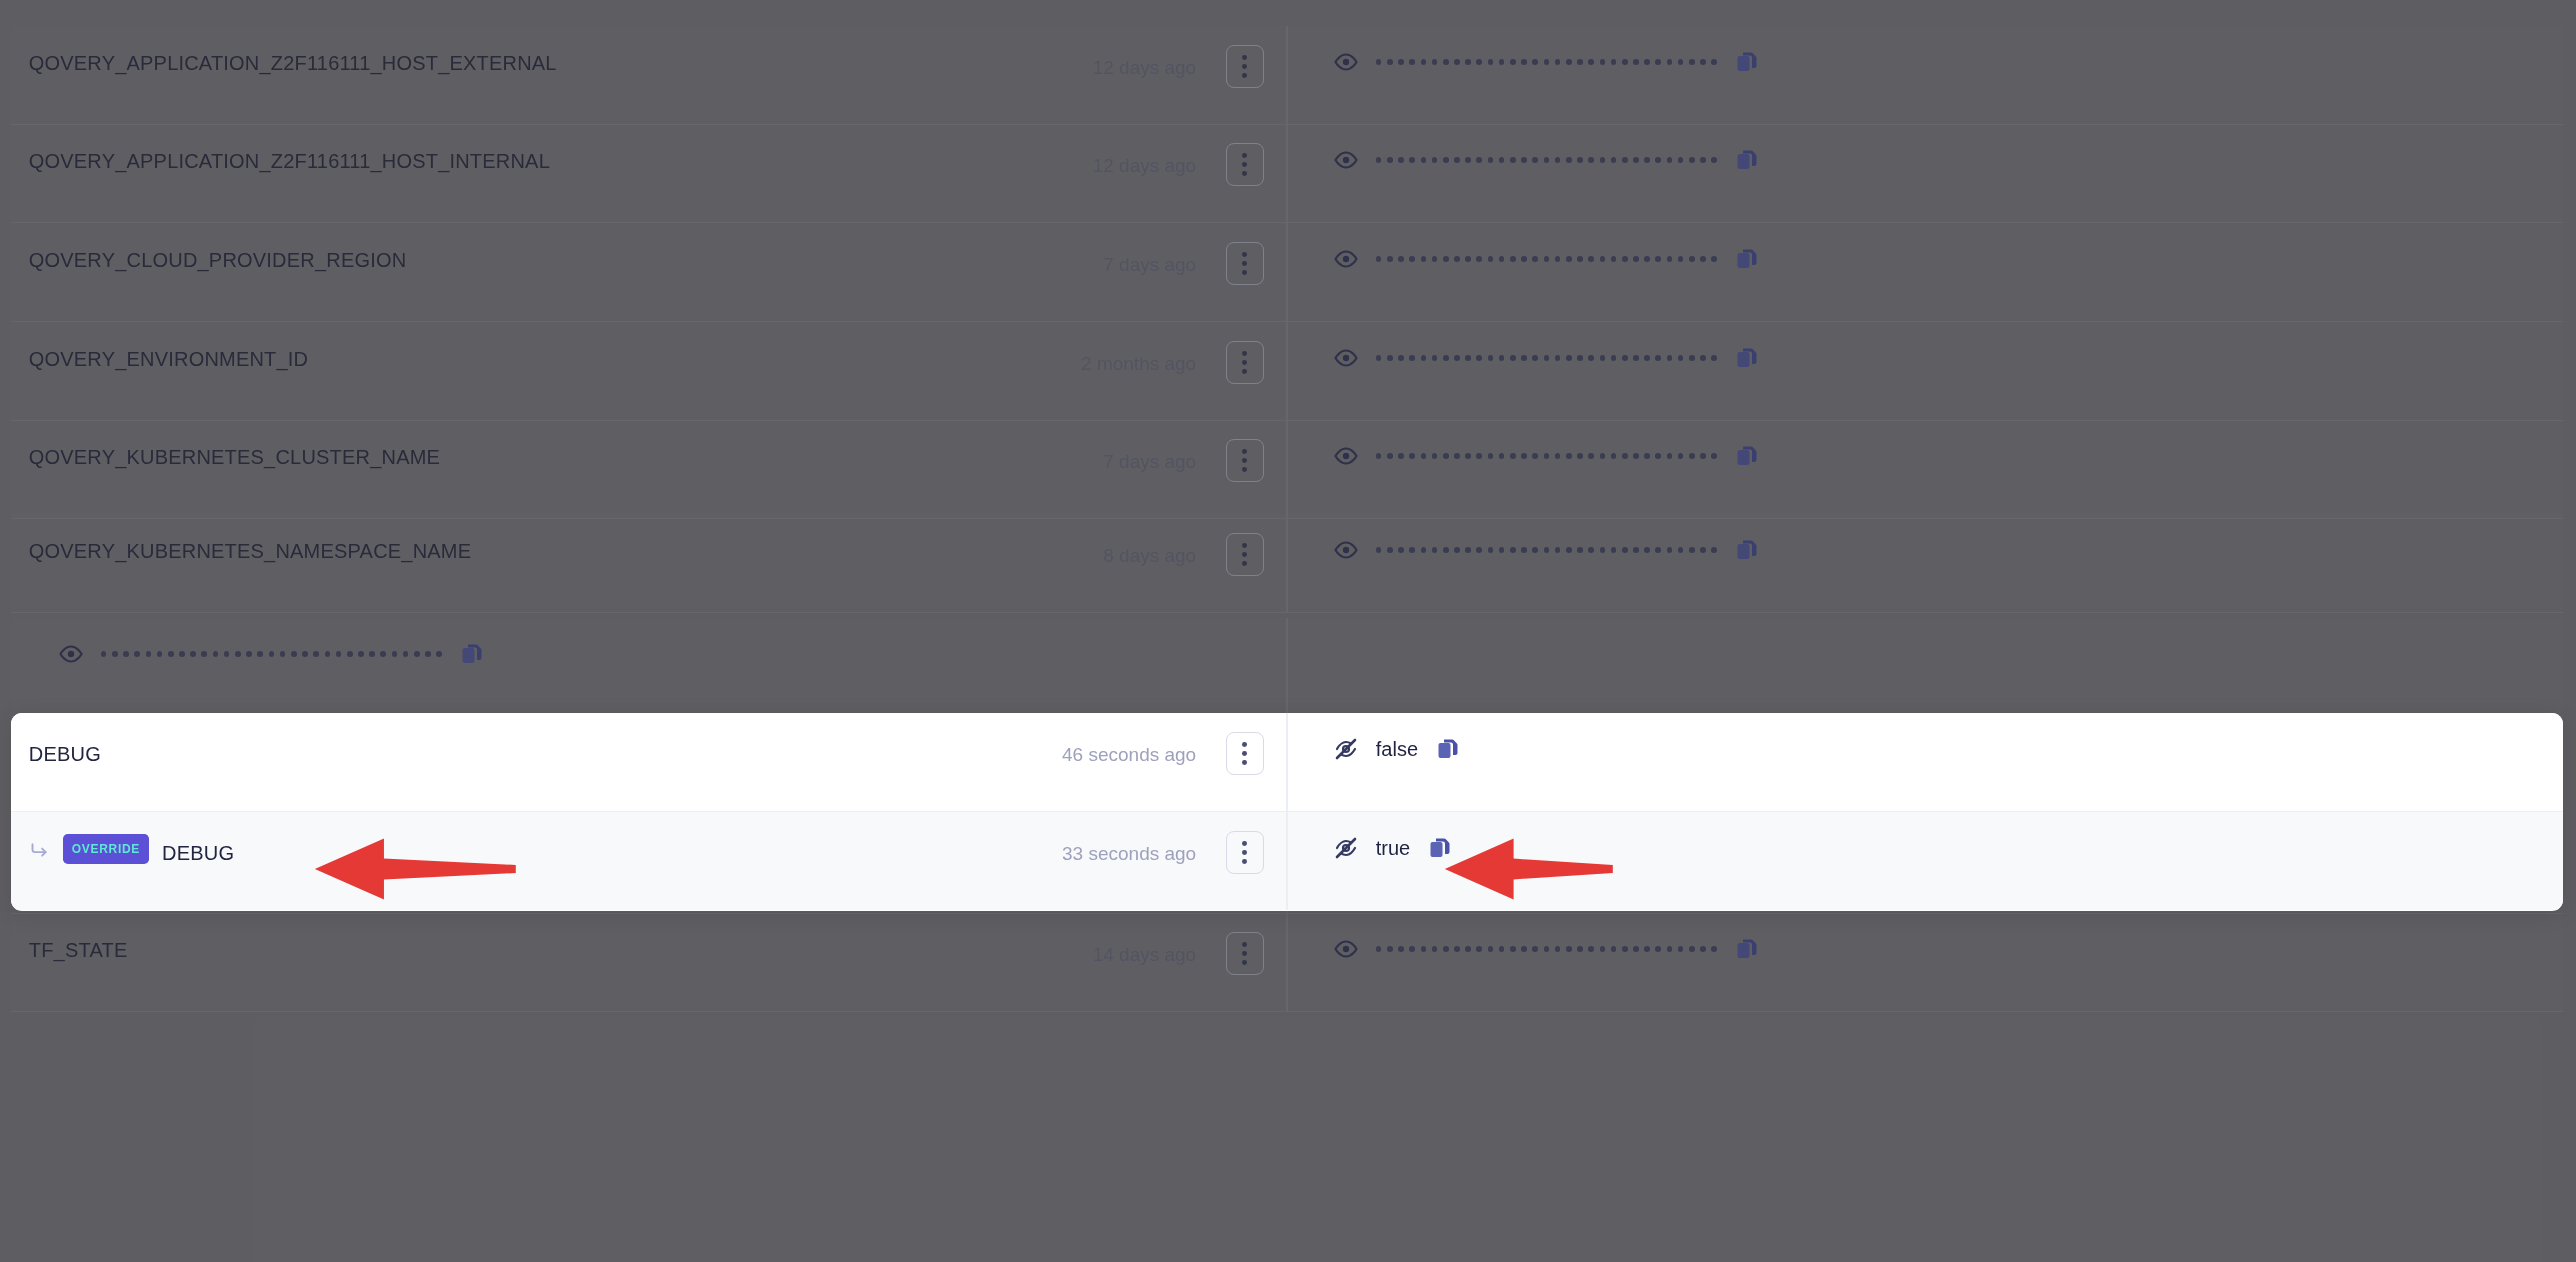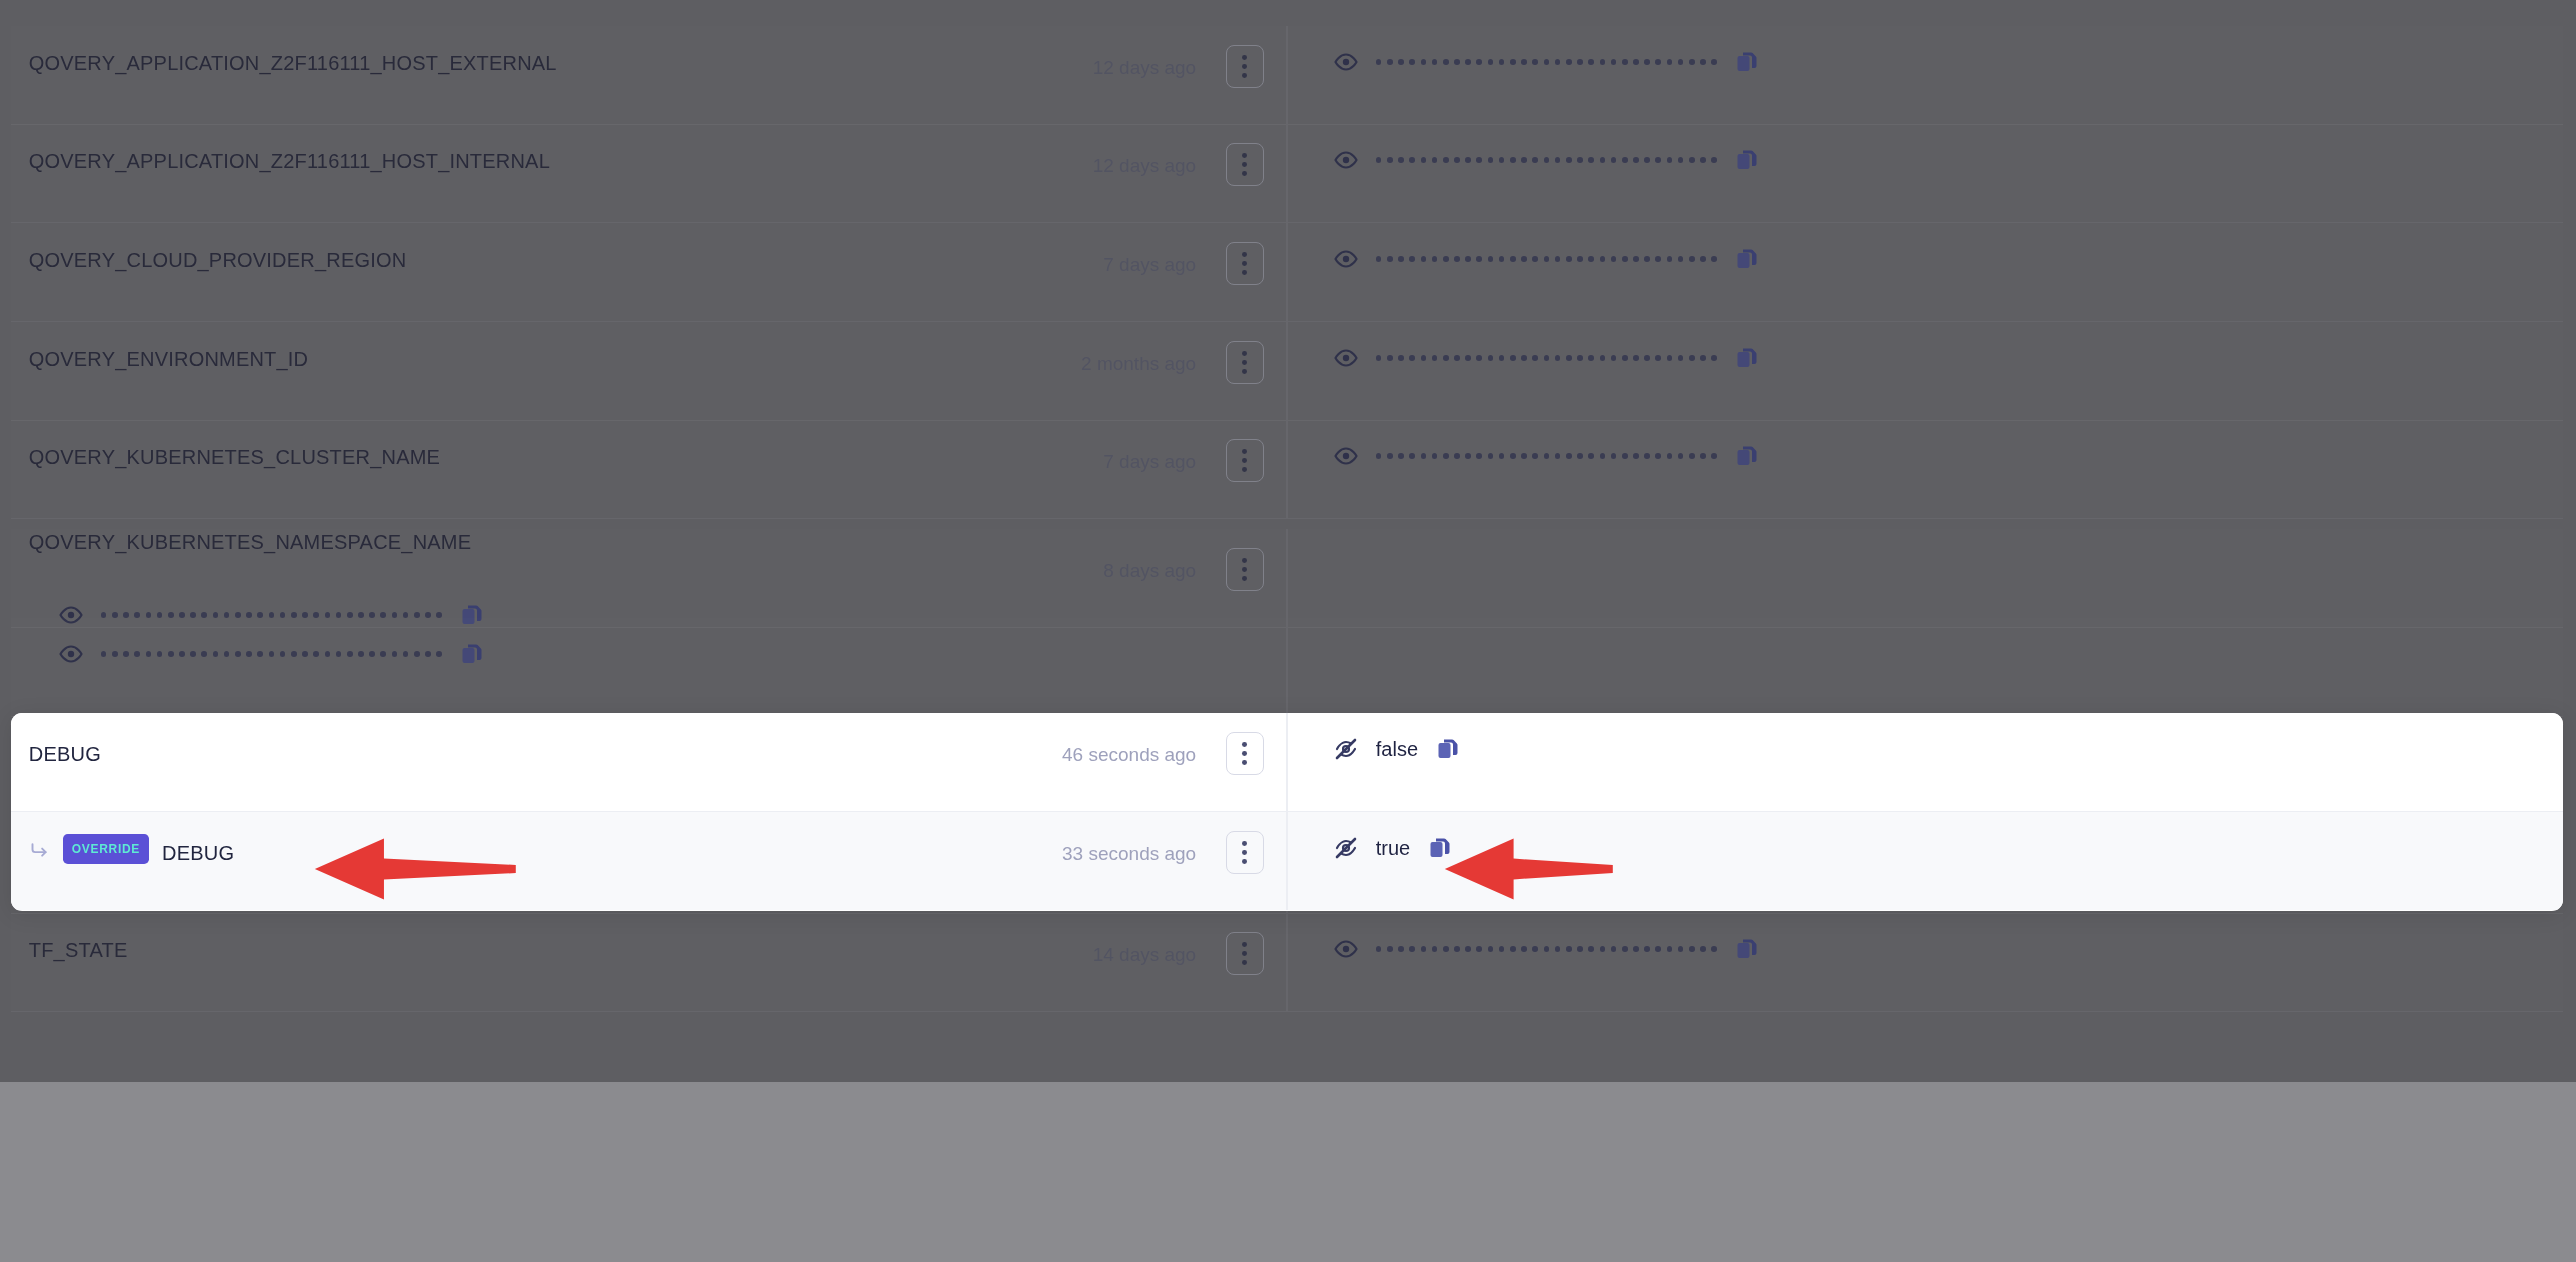--- a/index.html
+++ b/index.html
@@ -6,21 +6,21 @@
   html, body {
     width:2576px; height:1262px;
     overflow:hidden;
     background:#8b8b8f;
     font-family:"Liberation Sans", sans-serif;
   }
 
   
   #page {
     position:relative;
-    width:2576px; height:1082px;
+    width:2576px; height:1262px;
     background:#8b8b8f;
     border-radius:6px;
   }
 
   
   .table-wrap {
     position:absolute;
     left:11.2px; top:0;
     width:2552px; height:1262px;
   }
@@ -485,21 +485,21 @@
             </span>
             <span class="ic">
               <svg width="24" height="24" viewBox="0 0 24 24">
                 <rect x="2.5" y="6" width="12" height="15" rx="2" fill="#5b63b5"></rect>
                 <path d="M8 2.5h8.2a2 2 0 0 1 1.4.6l3.3 3.3a2 2 0 0 1 .6 1.4V16a2 2 0 0 1-2 2h-2.5V7.5a2 2 0 0 0-2-2H8z" fill="#4a52a8"></path>
               </svg>
             </span>
           </div>
         </div>
       </div>
-      <div class="row dim" style="top: 529px; flex-direction: column;">
+      <div class="row dim" style="top: 514px;">
         <div class="cell-name">
           <div class="inner">
             <span class="var-name">QOVERY_KUBERNETES_NAMESPACE_NAME</span>
           </div>
           <span class="time">8 days ago</span>
           <div class="kebab">
             <i></i>
             <i></i>
             <i></i>
           </div>

